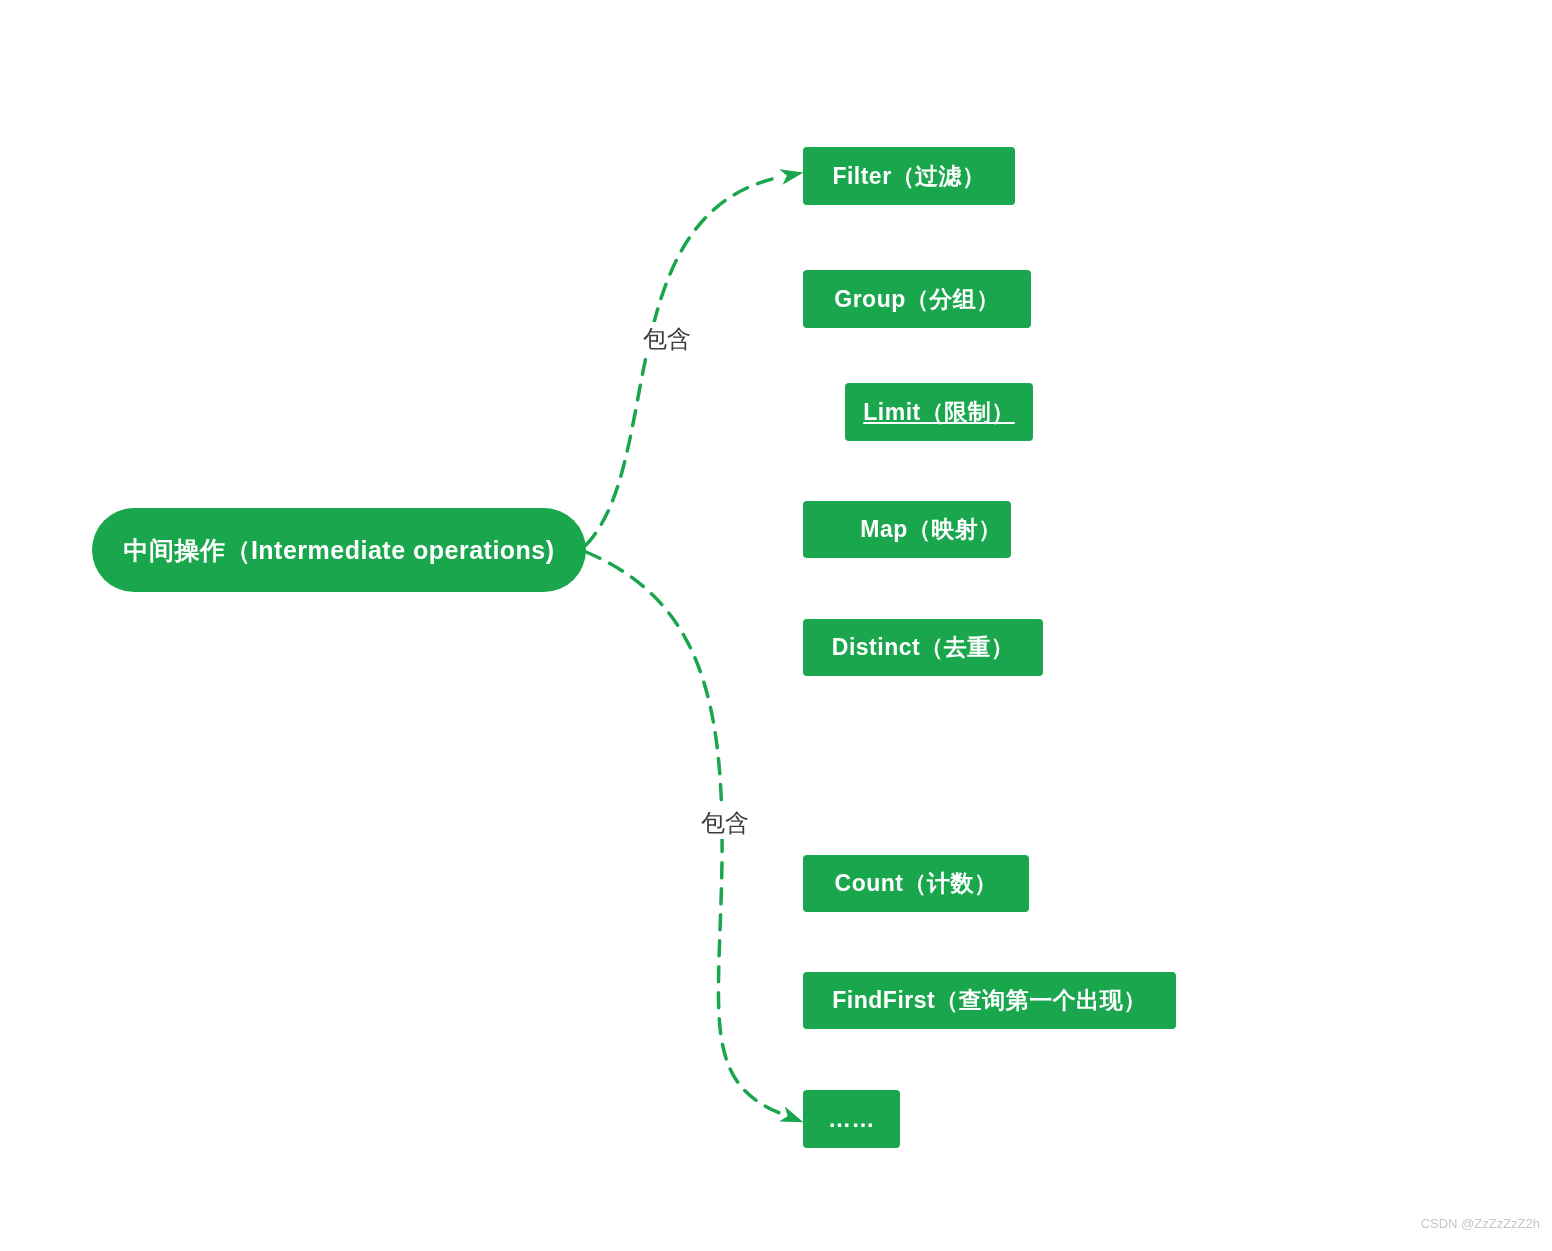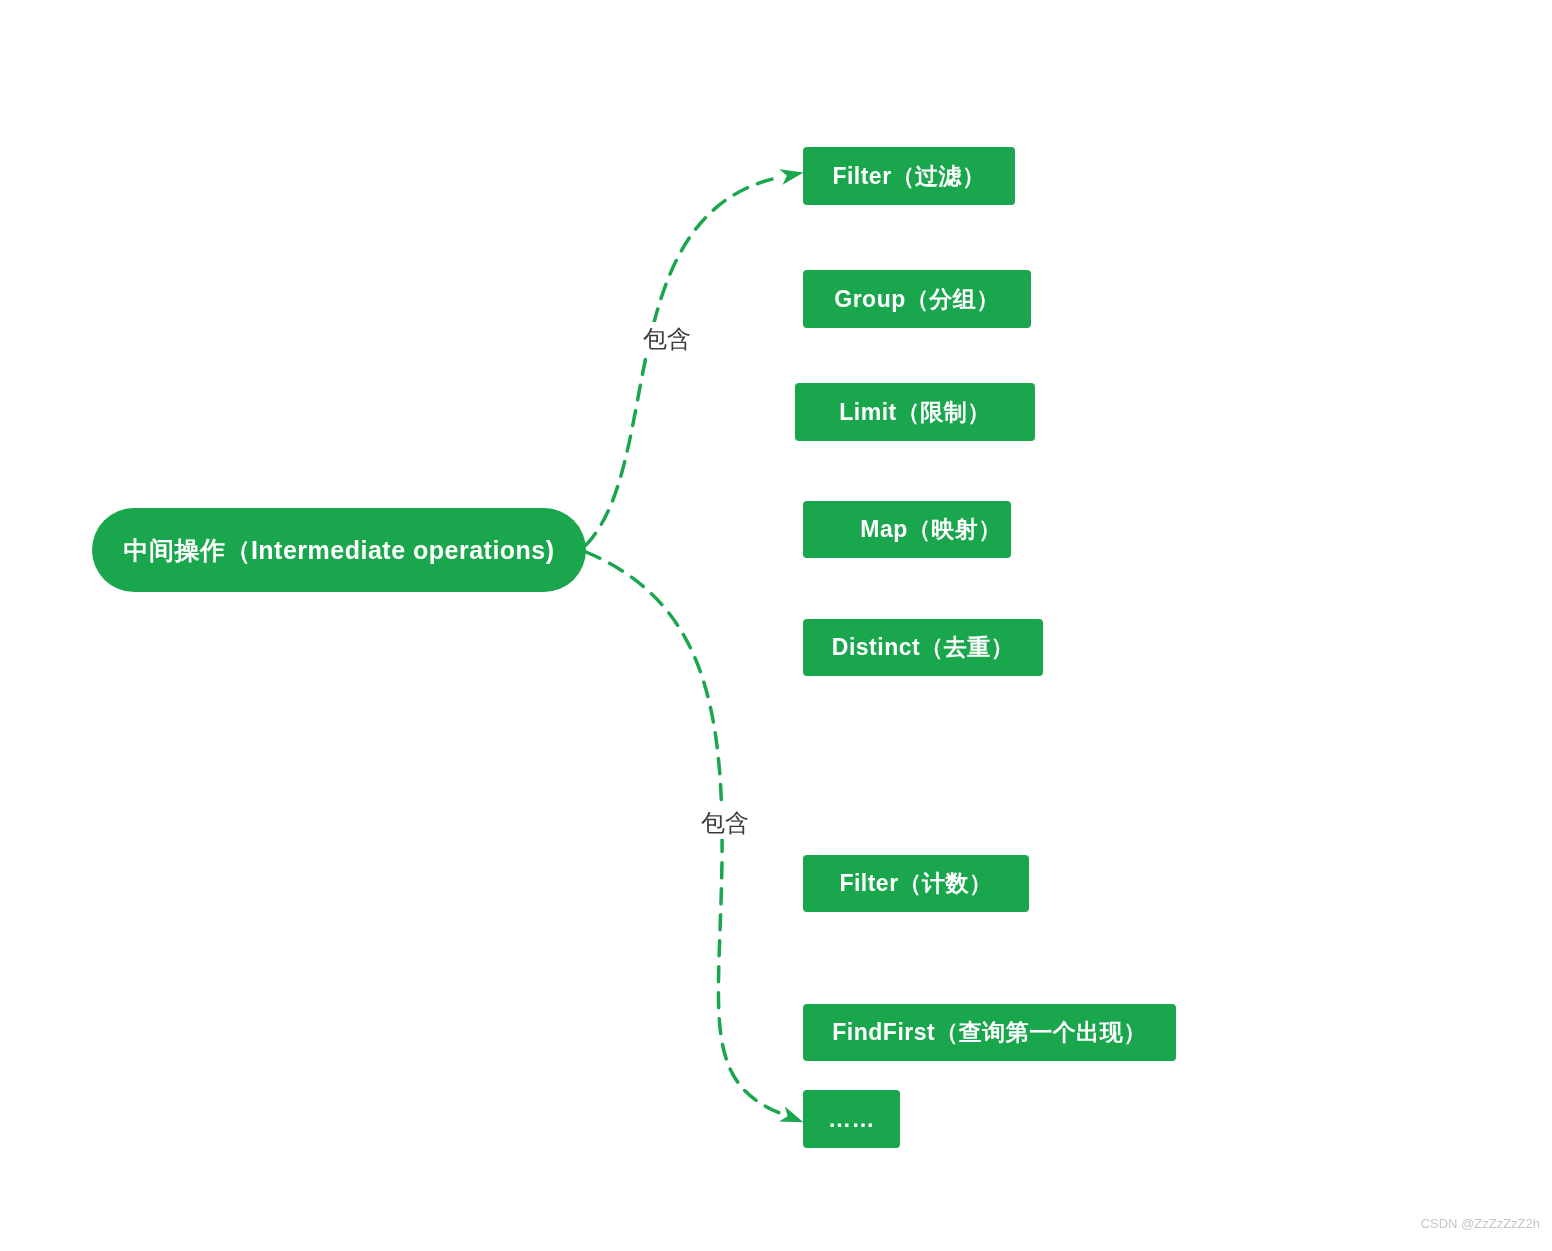--- a/index.html
+++ b/index.html
@@ -26,26 +26,26 @@
     letter-spacing: 0.5px;
   }
   .node-root {
     left: 92px; top: 508px; width: 494px; height: 84px;
     border-radius: 44px;
     font-size: 25px;
   }
   .node-child { font-size: 23px; }
   .n-filter    { left: 803px; top: 147px;  width: 212px; height: 58px; }
   .n-group     { left: 803px; top: 264px;  width: 228px; height: 58px; margin-top: 6px; }
-  .n-limit     { left: 795px; top: 383px;  width: 240px; height: 58px; }
+  .n-limit     { left: 845px; top: 383px;  width: 188px; height: 58px; text-decoration: underline; }
   .n-map       { left: 803px; top: 501px;  width: 208px; height: 57px; padding-left: 48px; }
   .n-distinct  { left: 803px; top: 619px;  width: 240px; height: 57px; text-align: center; }
   .n-sorted    { left: 803px; top: 737px;  width: 233px; height: 57px; }
   .n-count     { left: 803px; top: 855px;  width: 226px; height: 57px; }
-  .n-findfirst { left: 803px; top: 972px;  width: 373px; height: 57px; margin-top: 32px; }
+  .n-findfirst { left: 803px; top: 972px;  width: 373px; height: 57px; }
   .n-dots      { left: 803px; top: 1090px; width: 97px;  height: 58px; }
   .edge-label {
     position: absolute;
     background: #ffffff;
     color: #3b3b3b;
     font-size: 24px;
     line-height: 1.3;
     padding: 1px 3px;
     white-space: nowrap;
   }
@@ -86,21 +86,21 @@
   <div class="node node-child n-limit">
     <span>Limit（限制）</span>
   </div>
   <div class="node node-child n-map">
     <span>Map（映射）</span>
   </div>
   <div class="node node-child n-distinct">
     <span>Distinct（去重）</span>
   </div>
   <div class="node node-child n-count">
-    <span>Filter（计数）</span>
+    <span>Count（计数）</span>
   </div>
   <div class="node node-child n-findfirst">
     <span>FindFirst（查询第一个出现）</span>
   </div>
   <div class="node node-child n-dots">
     <span>……</span>
   </div>
 
   <div class="edge-label edge-label-1">包含</div>
   <div class="edge-label edge-label-2">包含</div>

